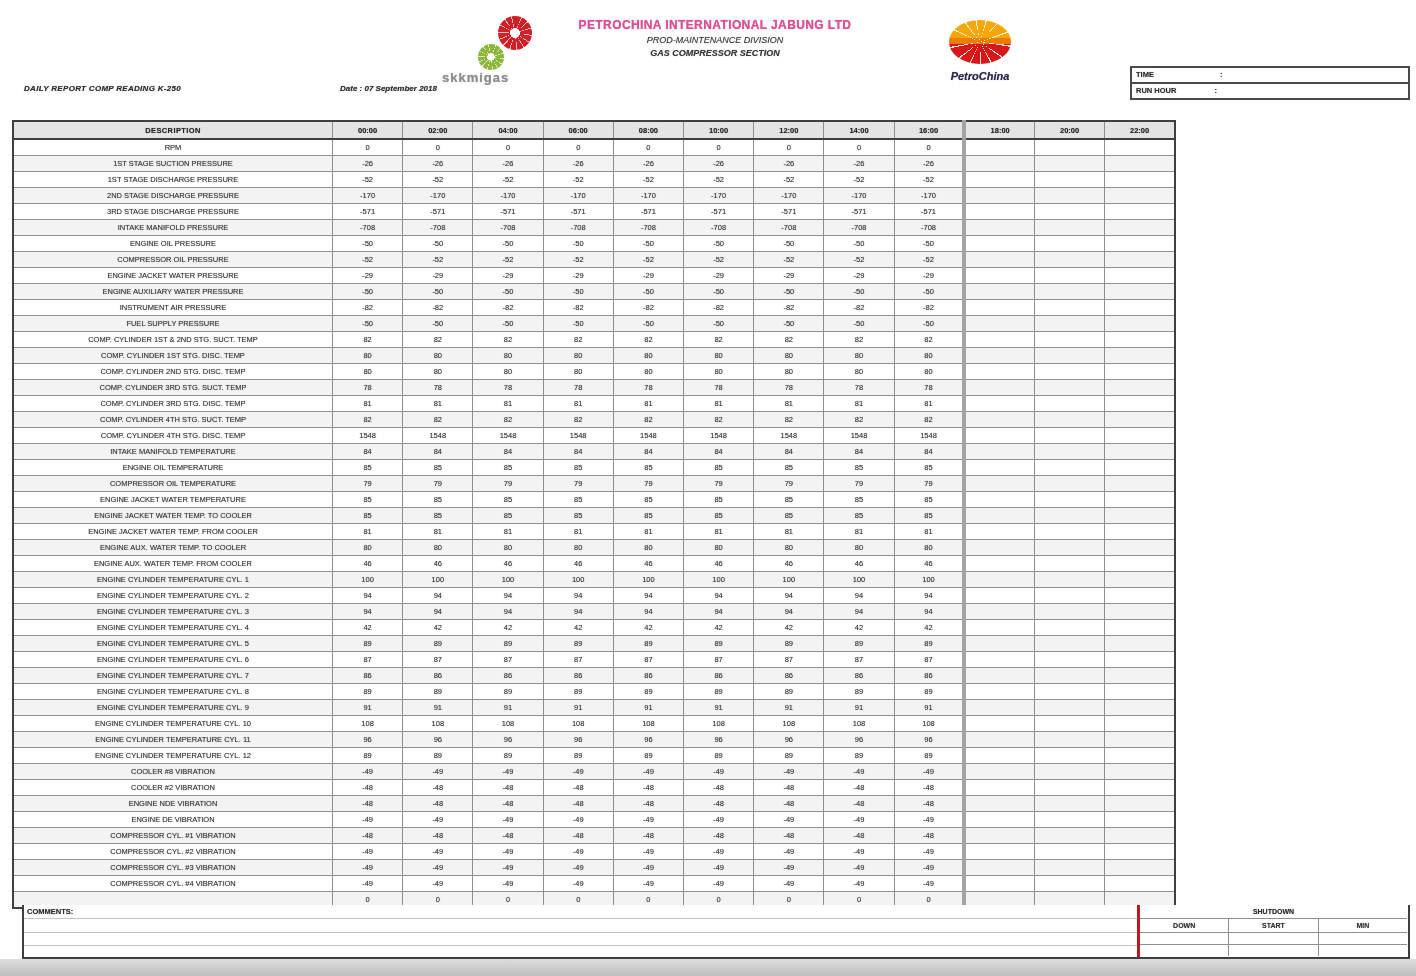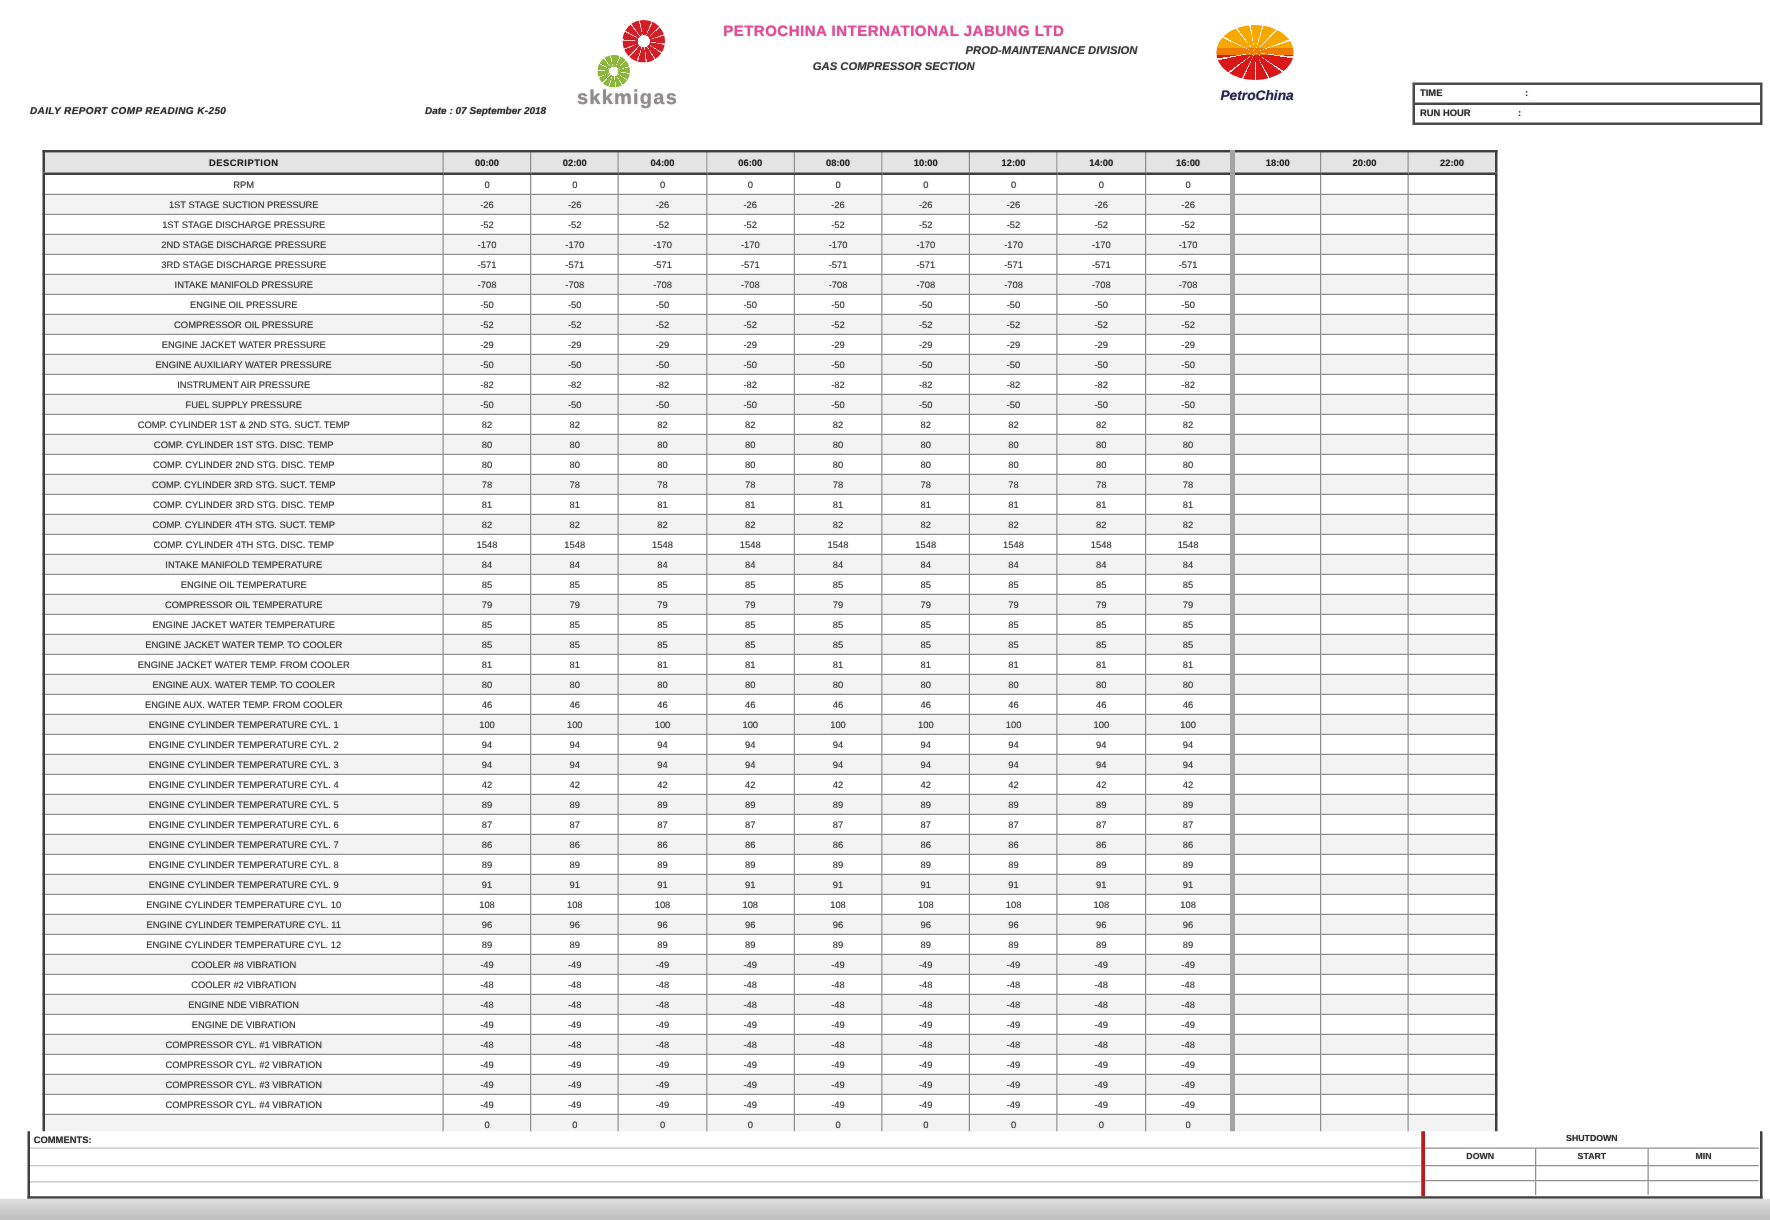--- a/index.html
+++ b/index.html
@@ -16,29 +16,29 @@
       radial-gradient(circle at 50% 50%, #fff 0 20%, rgba(255,255,255,0) 21%),
       repeating-conic-gradient(#d01f26 0 21deg, #f5b9b9 21deg 25deg);
   }
   .skk-green{
     position:absolute;left:38px;top:32px;width:26px;height:26px;border-radius:50%;
     background:
       radial-gradient(circle at 50% 50%, #fff 0 20%, rgba(255,255,255,0) 21%),
       repeating-conic-gradient(#8cb63c 0 21deg, #dcecc0 21deg 25deg);
   }
   .skk-text{
-    position:absolute;left:2px;top:58px;width:120px;text-align:center;
-    font-size:16px;font-weight:bold;letter-spacing:1px;color:#8d8d8d;
+    position:absolute;left:2px;top:58px;width:120px;text-align:left;
+    font-size:13px;font-weight:bold;letter-spacing:1px;color:#8d8d8d;
     text-shadow:0 0 1px rgba(120,90,90,.6);
   }
   .title-block{position:absolute;left:520px;top:18px;width:390px;text-align:center;}
   .t-company{font-size:12px;font-weight:bold;color:#ec4899;letter-spacing:.4px;text-shadow:0 0 1px rgba(60,60,60,.6);}
-  .t-division{font-size:9px;font-weight:bold;font-style:italic;margin-top:3px;color:#3a3a3a;text-shadow:0 0 1px rgba(60,60,60,.55);text-align:right;}
+  .t-division{font-size:9px;font-weight:normal;font-style:italic;margin-top:3px;color:#3a3a3a;text-shadow:0 0 1px rgba(60,60,60,.55);}
   .t-section{font-size:9px;font-weight:bold;font-style:italic;margin-top:3px;color:#3a3a3a;text-shadow:0 0 1px rgba(60,60,60,.55);}
-  .logo-petro{position:absolute;left:925px;top:20px;width:110px;height:72px;text-align:right;}
+  .logo-petro{position:absolute;left:925px;top:20px;width:110px;height:72px;text-align:center;}
   .petro-mark{
     display:inline-block;width:62px;height:44px;border-radius:50%;
     background:
       repeating-conic-gradient(from -90deg, rgba(255,255,255,0) 0 24deg, rgba(255,255,255,.85) 24deg 27deg),
       linear-gradient(180deg,#f6a800 0 42%, #ef7c00 42% 55%, #d71718 55% 100%);
   }
   .petro-text{
     display:block;margin-top:2px;font-size:11px;font-weight:bold;font-style:italic;
     color:#26264f;text-shadow:0 0 1px rgba(50,50,90,.6);
   }
@@ -54,21 +54,21 @@
   .report-title{
     position:absolute;left:24px;top:84px;font-size:8px;font-weight:bold;font-style:italic;
     color:#2f2f2f;letter-spacing:.3px;text-shadow:0 0 1px rgba(60,60,60,.65);
   }
   .report-date{
     position:absolute;left:340px;top:84px;font-size:8px;font-weight:bold;font-style:italic;
     color:#2f2f2f;text-shadow:0 0 1px rgba(60,60,60,.65);
   }
   
   table.main{
-    position:absolute;left:34px;top:120px;width:1164px;
+    position:absolute;left:12px;top:120px;width:1164px;
     border-collapse:collapse;table-layout:fixed;border:2px solid #3f3f3f;
   }
   table.main th, table.main td{
     border:1px solid #8f8f8f;height:15px;padding:0 2px;overflow:hidden;white-space:nowrap;
     font-size:7.5px;text-shadow:0 0 1px rgba(70,70,70,.6);
   }
   table.main th{height:16px;background:#e4e4e4;color:#242424;font-weight:bold;text-align:center;border-bottom:2px solid #3f3f3f;}
   th.desc-h{background:#6e6e6e;color:#f5f5f5;text-align:left;letter-spacing:.4px;}
   td.desc{text-align:left;color:#343434;border-right:2px solid #3f3f3f;}
   th.desc-h{border-right:2px solid #3f3f3f;}

